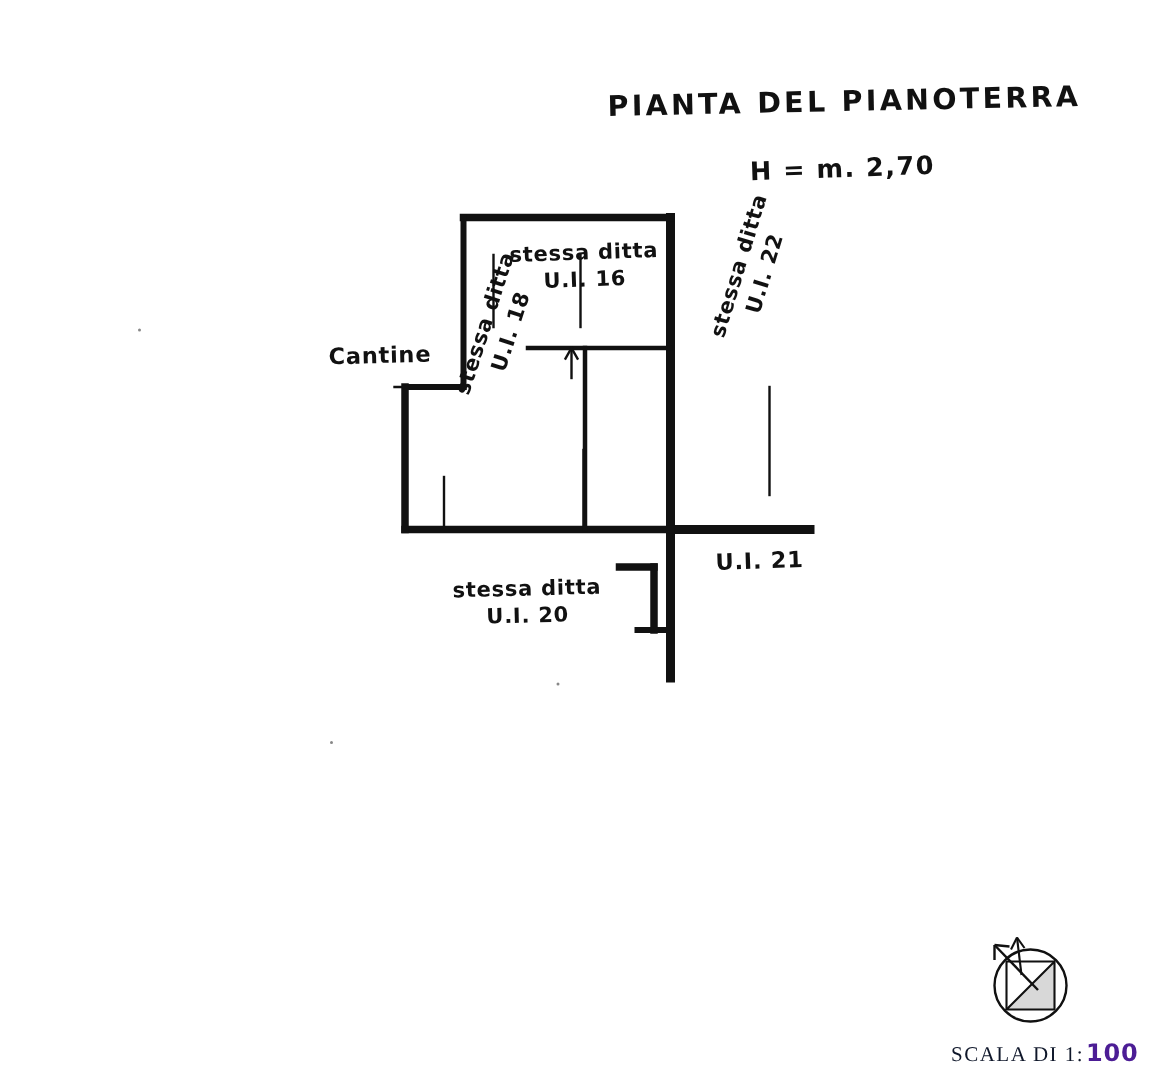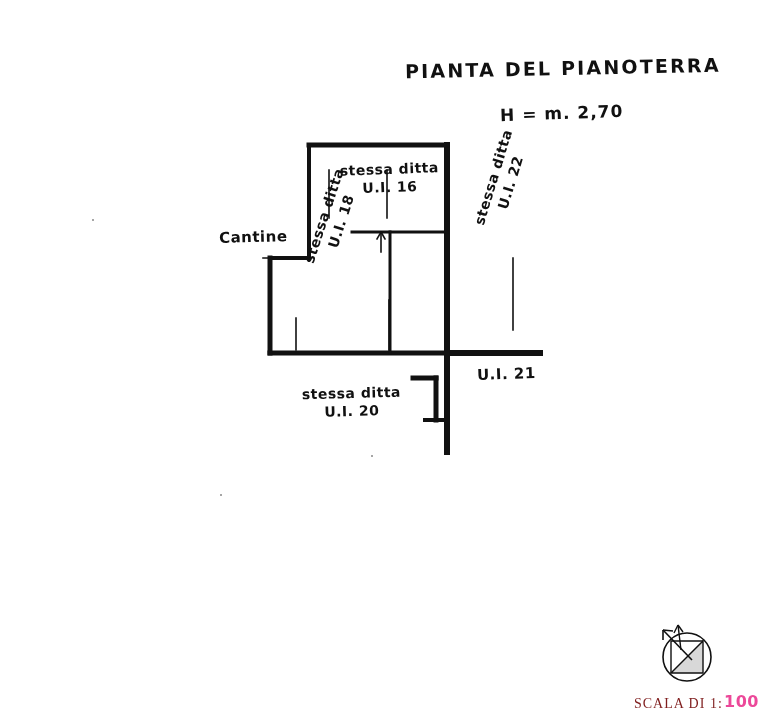--- a/index.html
+++ b/index.html
@@ -107,30 +107,30 @@
     font-family: "Liberation Serif", serif;
     letter-spacing: 1.2px;
     color: #111111;
   }
   #scale-label {
     left: 634px;
     top: 696px;
     font-size: 14px;
     font-family: "Liberation Serif", serif;
     letter-spacing: 1px;
-    color: #7f1d1d;
+    color: #0f172a;
   }
   #scale-value {
     position: absolute;
     left: 724px;
     top: 692px;
     font-size: 16px;
     font-family: "DejaVu Sans", sans-serif;
     font-weight: 600;
-    color: #ec4899;
+    color: #4c1d95;
   }
   svg.overlay {
     position: absolute;
     left: 0; top: 0;
     width: 775px;
     height: 720px;
     pointer-events: none;
   }
   .speck {
     position: absolute;

